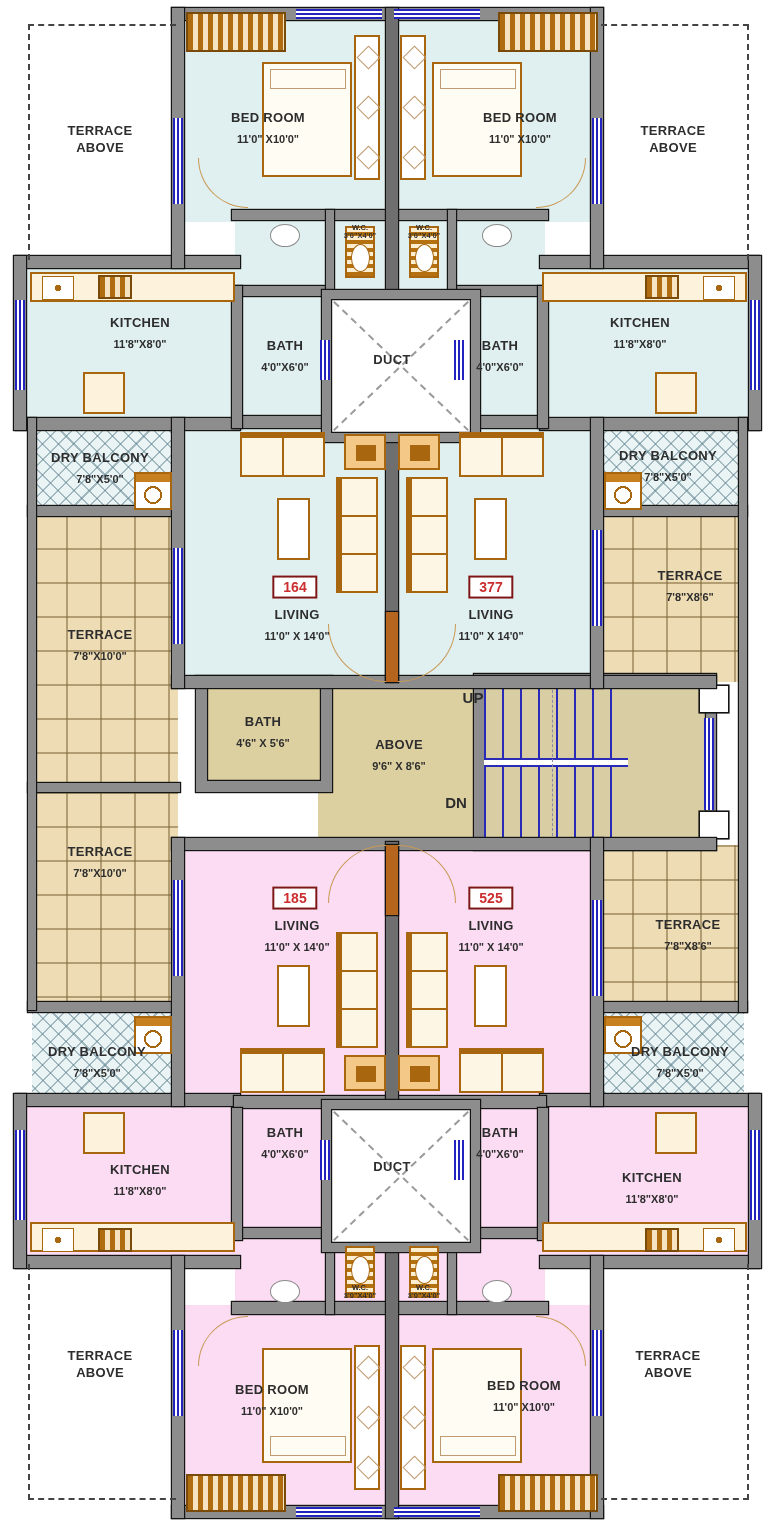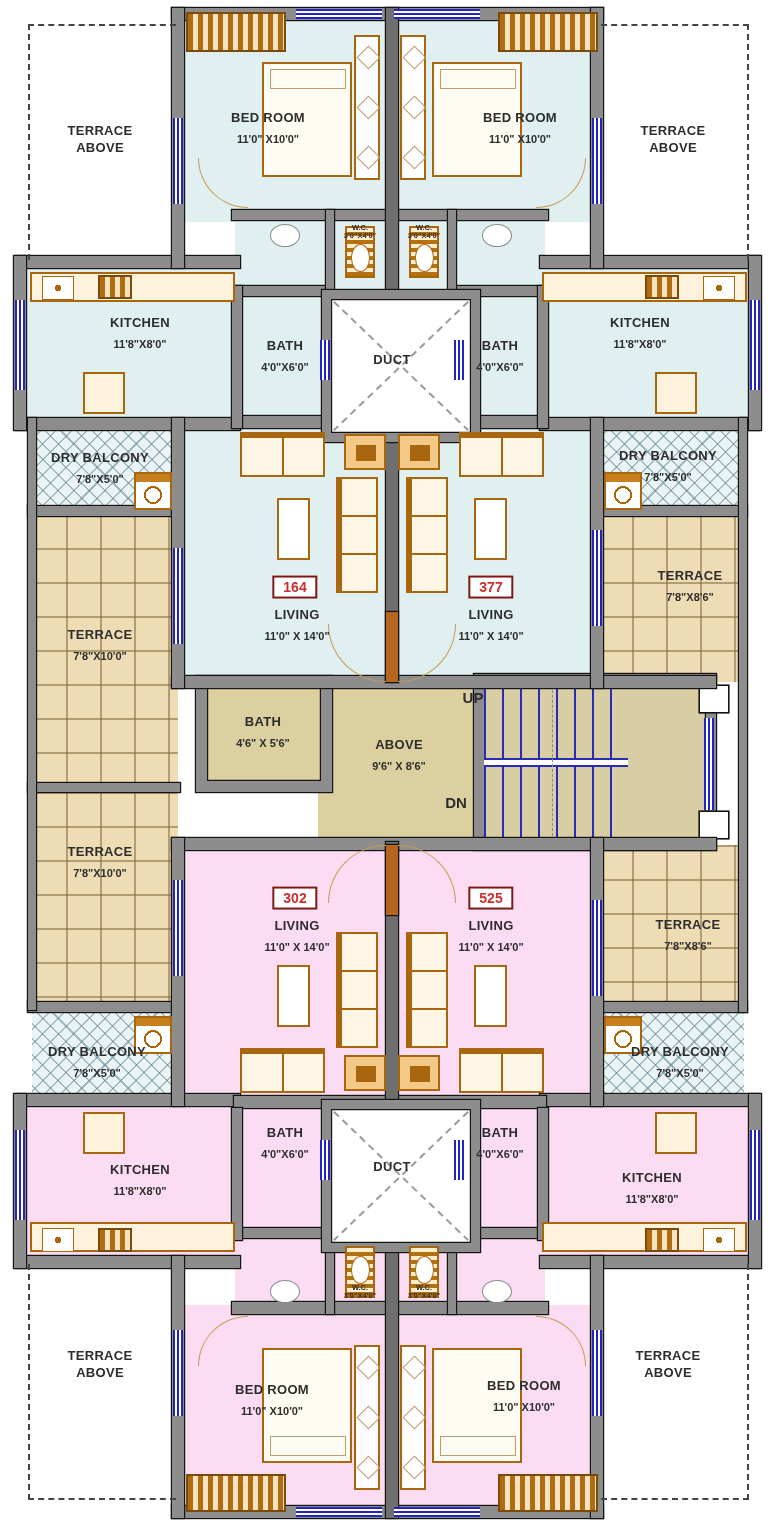--- a/index.html
+++ b/index.html
@@ -354,18 +354,18 @@
 
   <div class="lbl" style="left:263px;top:732px;"><span class="n">BATH</span><br><span class="d">4'6" X 5'6"</span></div>
   <div class="lbl" style="left:399px;top:755px;"><span class="n">ABOVE</span><br><span class="d">9'6" X 8'6"</span></div>
   <div class="lbl big" style="left:459px;top:698px;padding-left:28px;">UP</div>
   <div class="lbl big" style="left:456px;top:803px;">DN</div>
 
   <div class="badge" style="left:295px;top:587px;">164</div>
   <div class="lbl" style="left:297px;top:625px;"><span class="n">LIVING</span><br><span class="d">11'0" X 14'0"</span></div>
   <div class="badge" style="left:491px;top:587px;">377</div>
   <div class="lbl" style="left:491px;top:625px;"><span class="n">LIVING</span><br><span class="d">11'0" X 14'0"</span></div>
-  <div class="badge" style="left:295px;top:898px;">302</div>
+  <div class="badge" style="left:295px;top:898px;">185</div>
   <div class="lbl" style="left:297px;top:936px;"><span class="n">LIVING</span><br><span class="d">11'0" X 14'0"</span></div>
   <div class="badge" style="left:491px;top:898px;">525</div>
   <div class="lbl" style="left:491px;top:936px;"><span class="n">LIVING</span><br><span class="d">11'0" X 14'0"</span></div>
 
 </div>
 
 </body></html>

